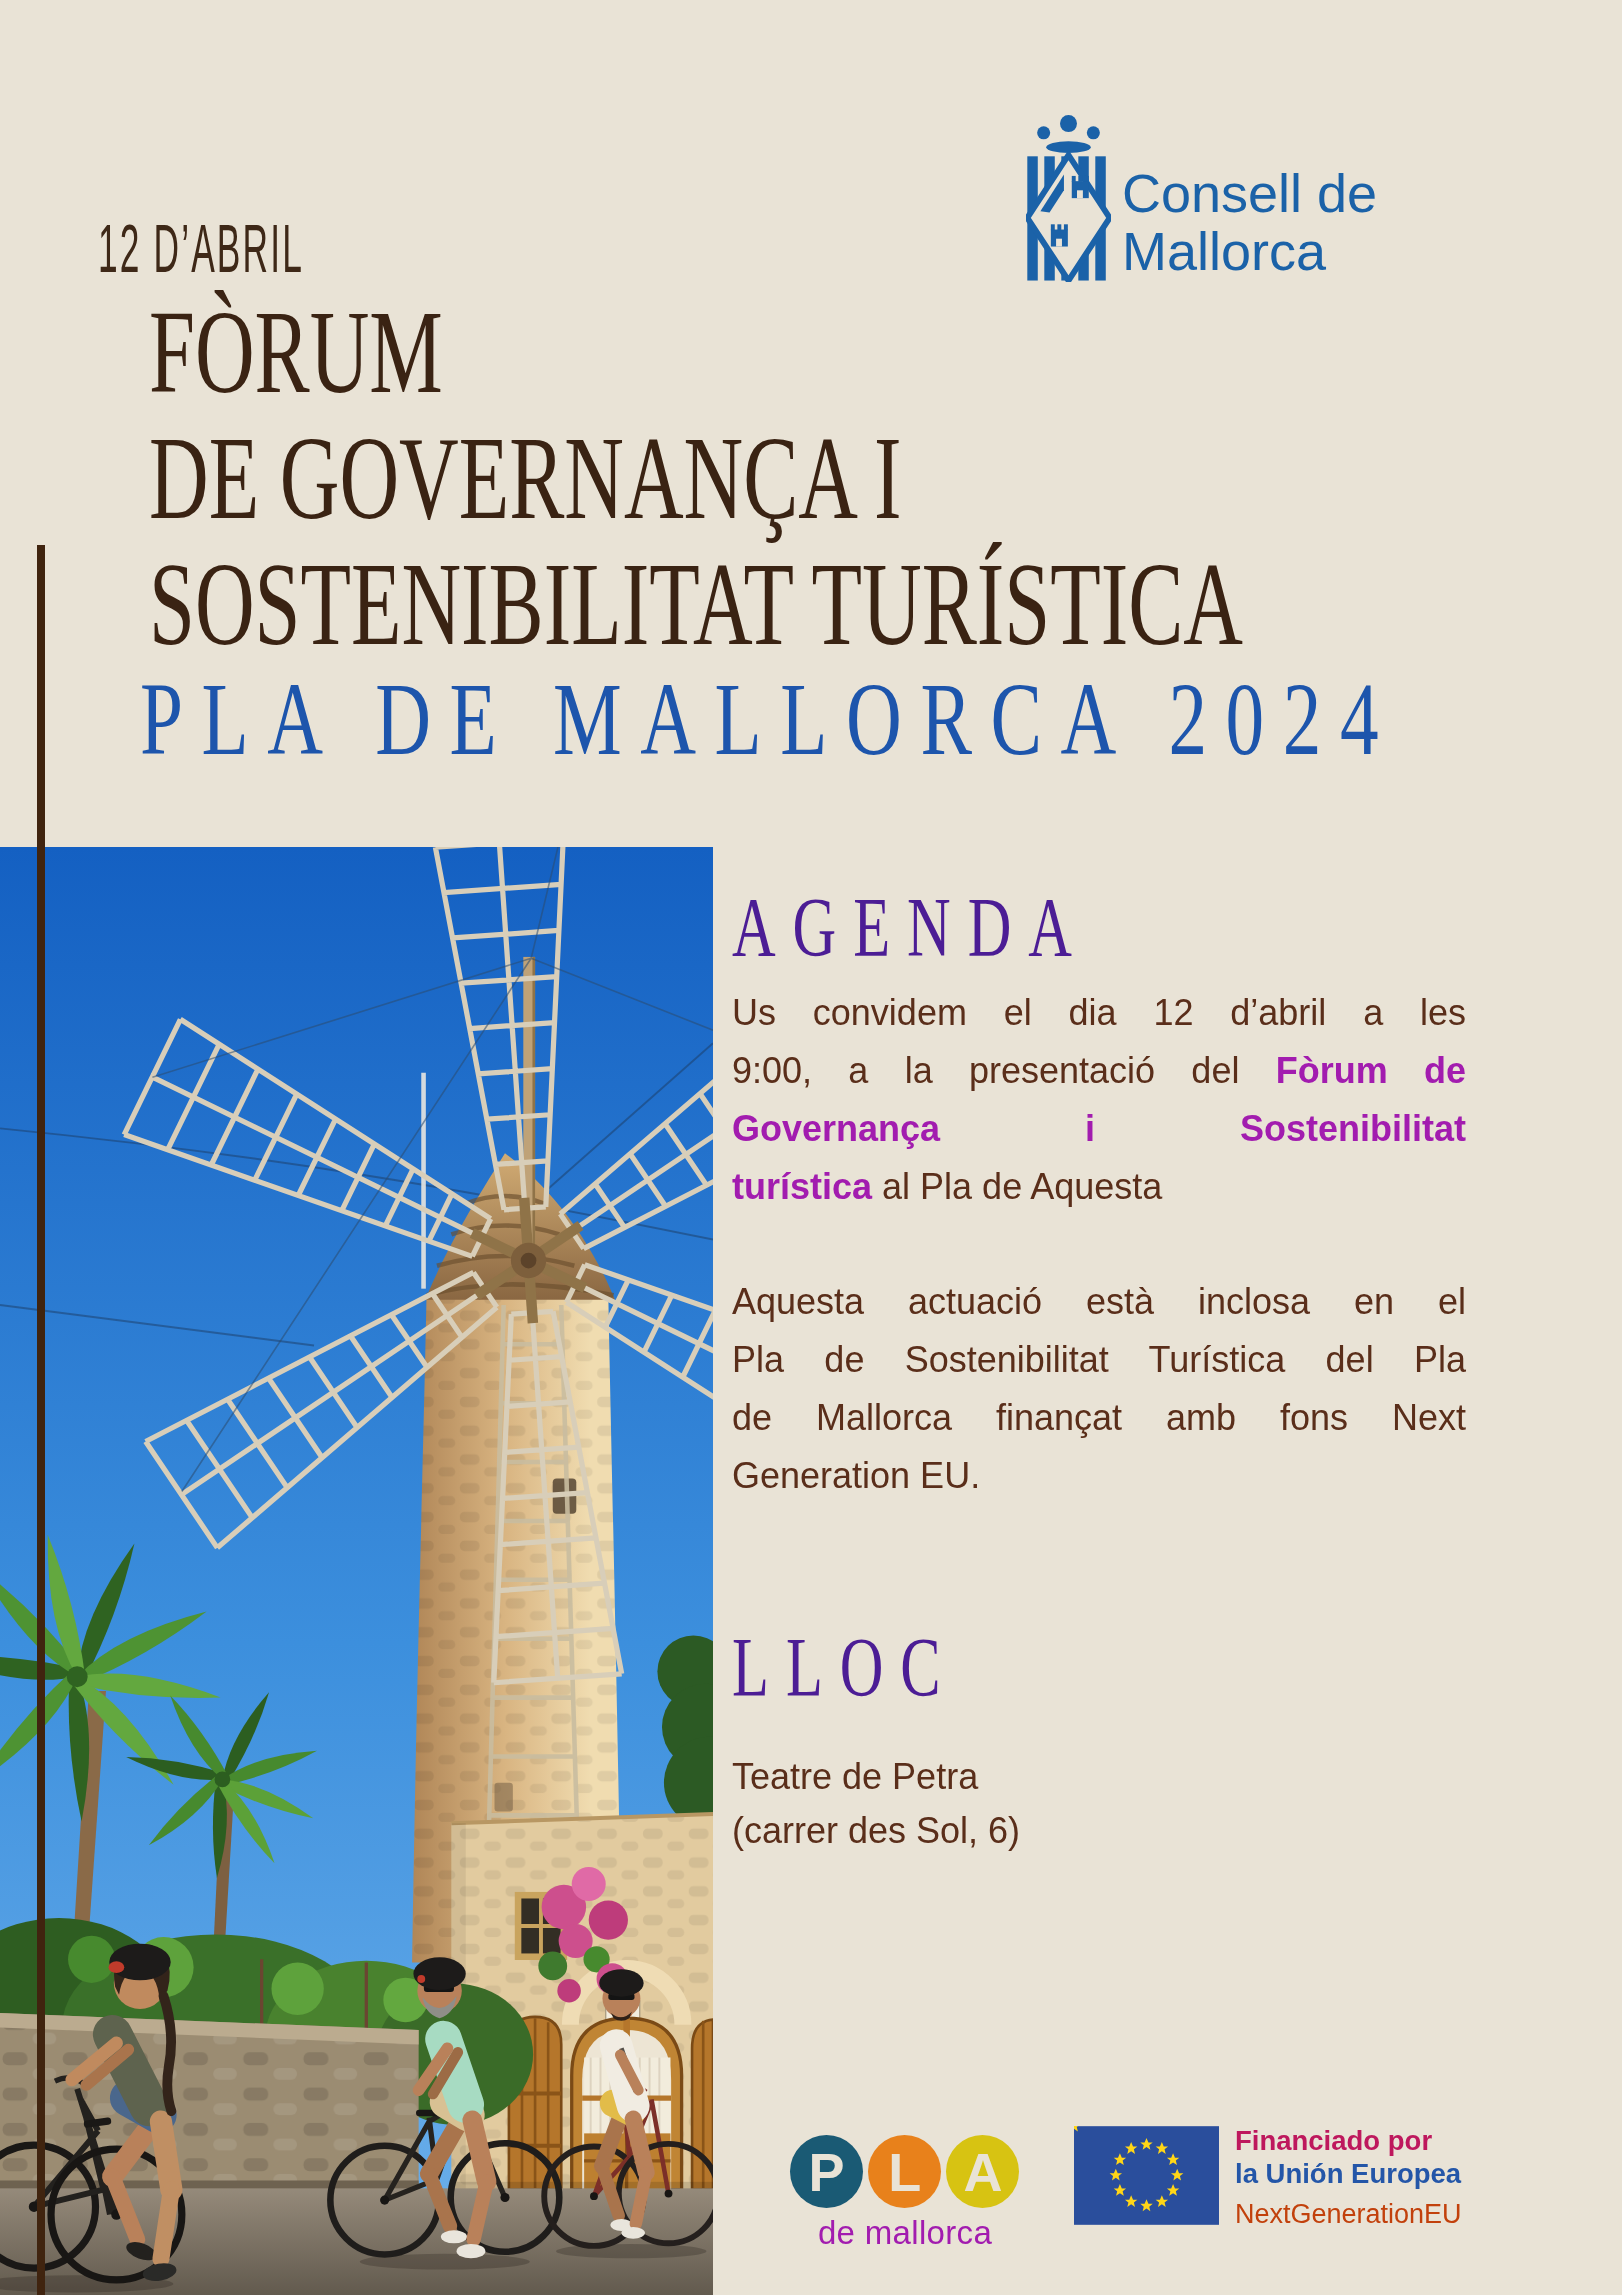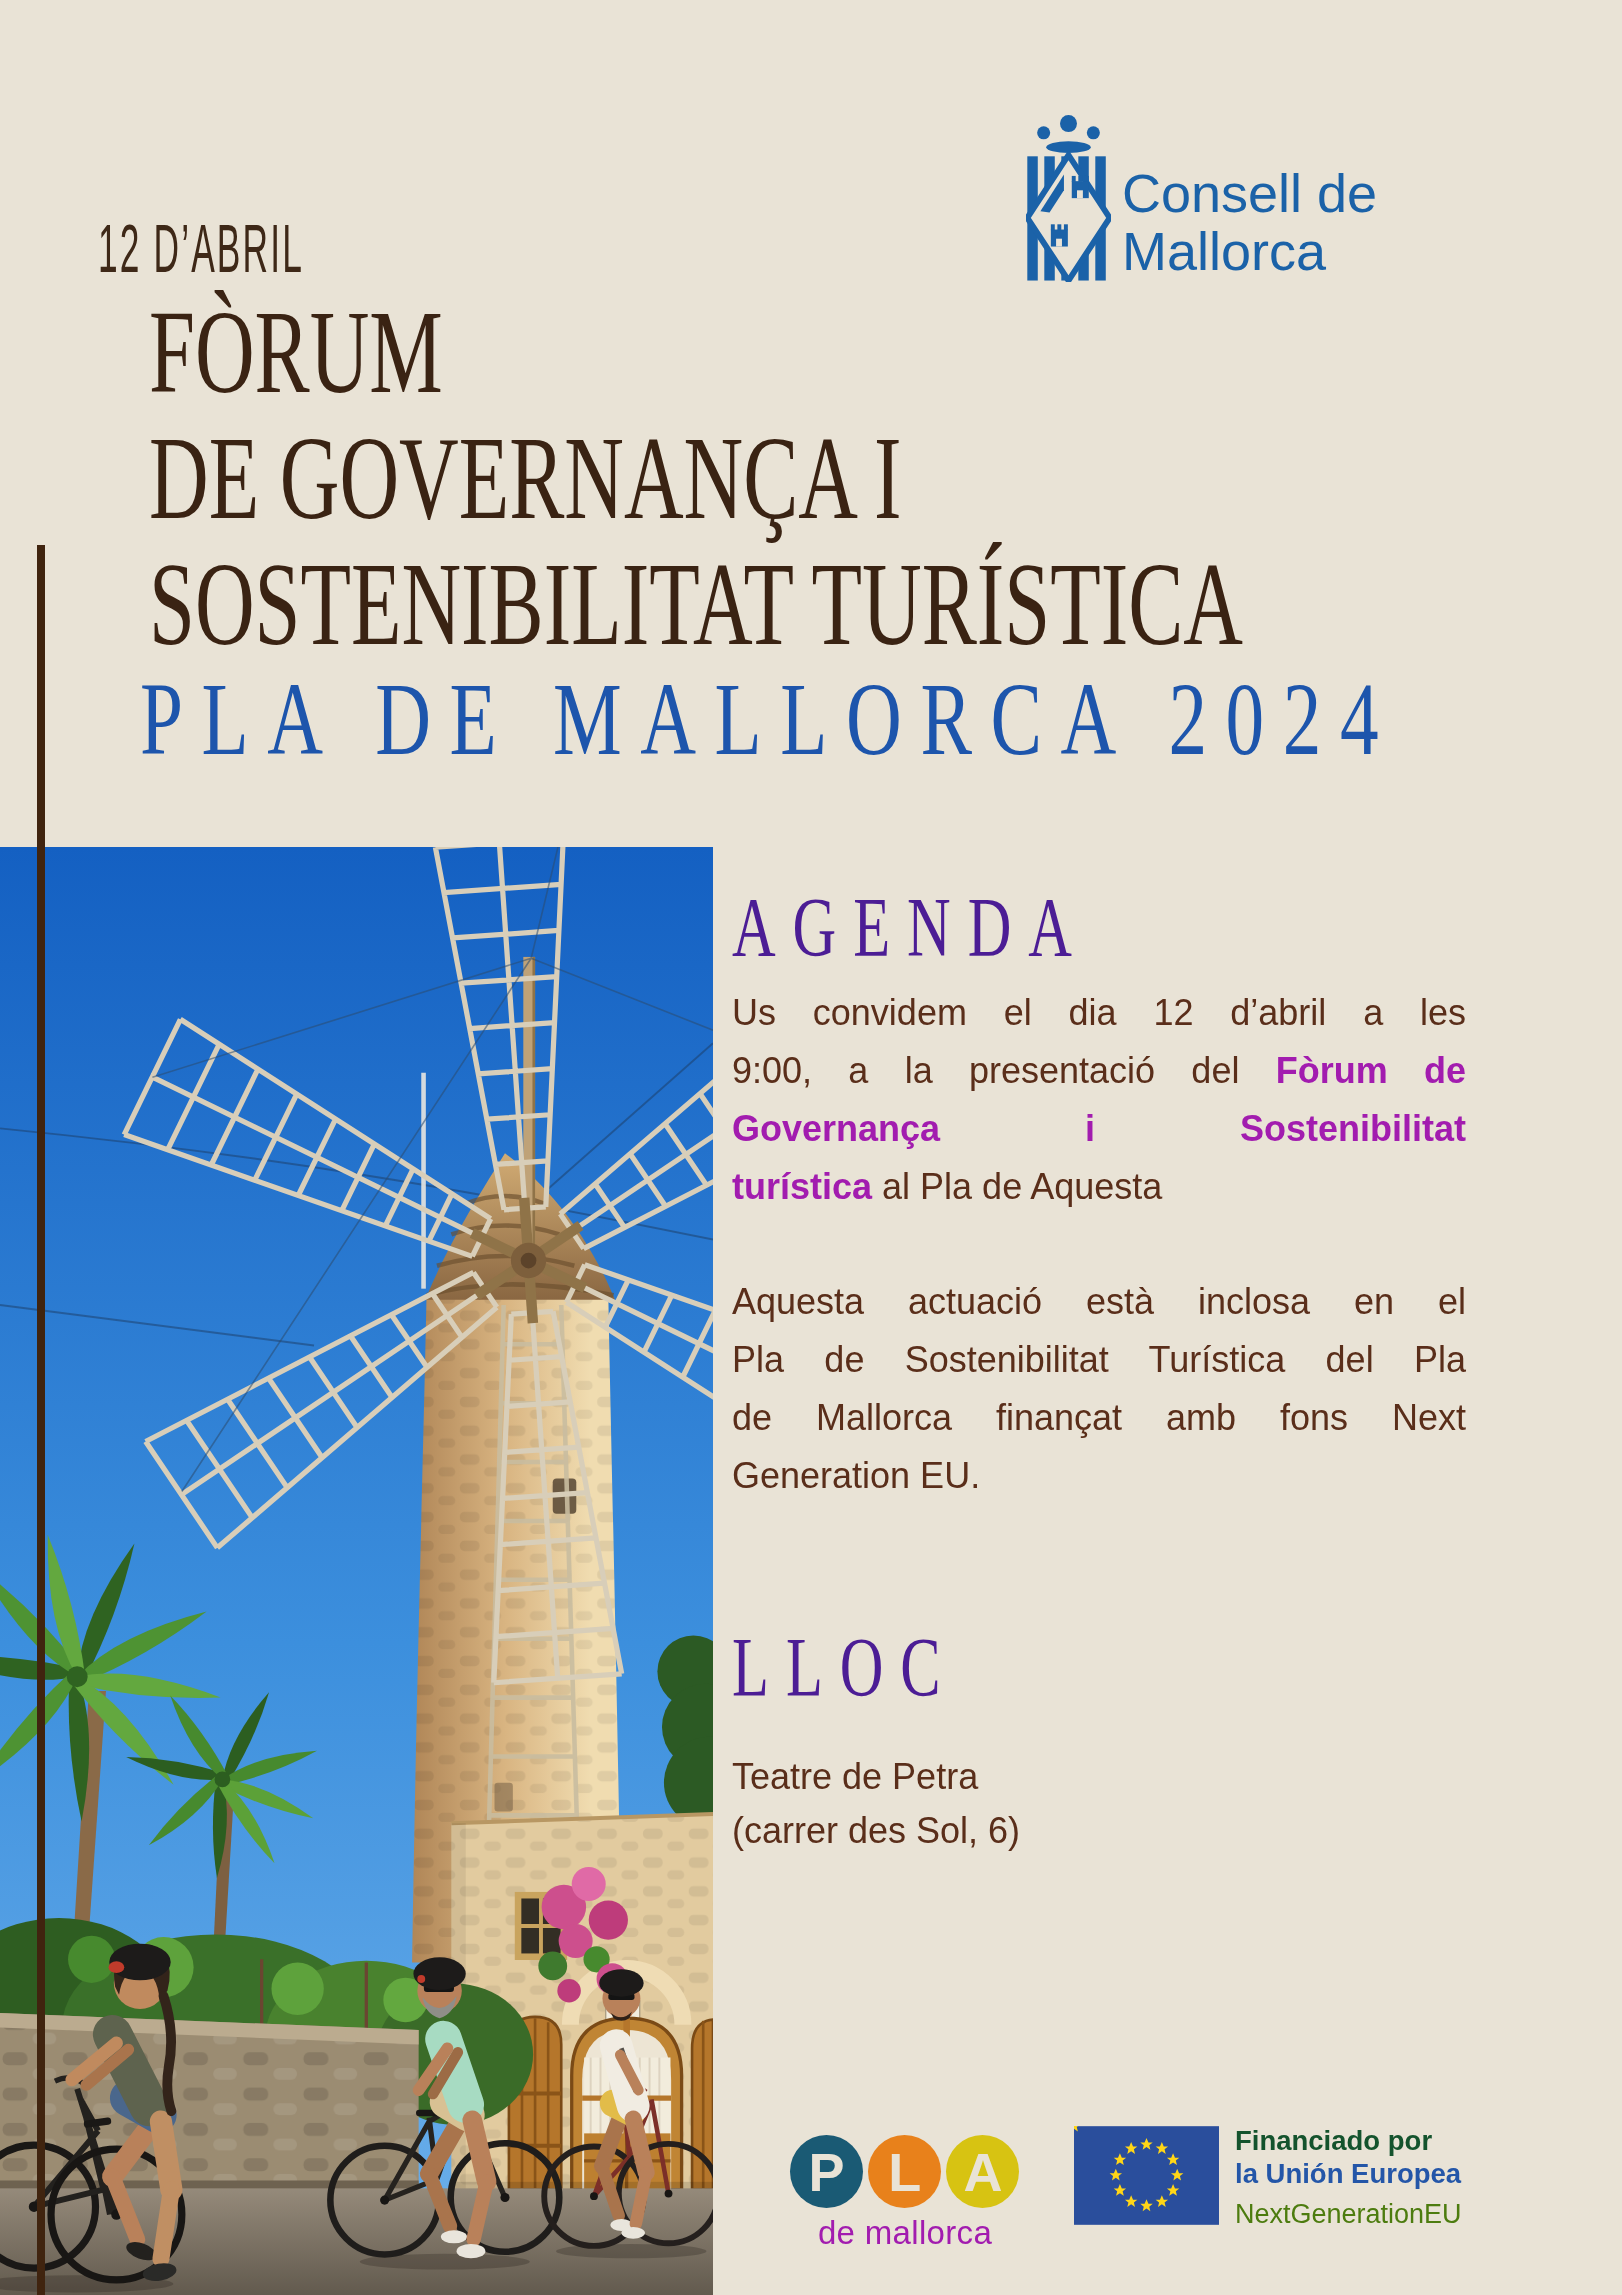--- a/index.html
+++ b/index.html
@@ -21,23 +21,23 @@
   .jl-left{text-align:left;text-align-last:left;height:58px;}
   .bb{color:#a21caf;font-weight:bold;}
   
   .pla-row{left:790px;top:2135px;display:flex;gap:5.2px;}
   .pla-c{width:73px;height:73px;border-radius:50%;display:flex;align-items:center;justify-content:center;
          font-weight:bold;font-size:54px;color:#E9E3D6;}
   .pla-p{background:#1A5A74;}
   .pla-l{background:#E8811B;}
   .pla-a{background:#D7C312;}
   .pla-caption{left:790px;top:2214px;width:230px;text-align:center;font-size:33px;color:#a21caf;letter-spacing:.01em;}
-  .eu-l1{left:1235px;top:2125px;font-size:27.5px;font-weight:bold;color:#14532d;}
+  .eu-l1{left:1235px;top:2125px;font-size:27.5px;font-weight:bold;color:#be185d;}
   .eu-l2{left:1235px;top:2158px;font-size:27.5px;font-weight:bold;color:#2456A8;}
-  .eu-l3{left:1235px;top:2199px;font-size:27px;color:#4d7c0f;}
+  .eu-l3{left:1235px;top:2199px;font-size:27px;color:#c2410c;}
   .vline{left:37px;top:545px;width:7.9px;height:1750px;background:#40240F;z-index:5;}
   .photo{left:0;top:847px;width:713px;height:1448px;z-index:1;}
 </style>
 </head>
 <body>
 
 <div id="page">
 
   <div class="abs date">
     <span class="cond" style="transform:scaleX(.52);">12 D’ABRIL</span>

